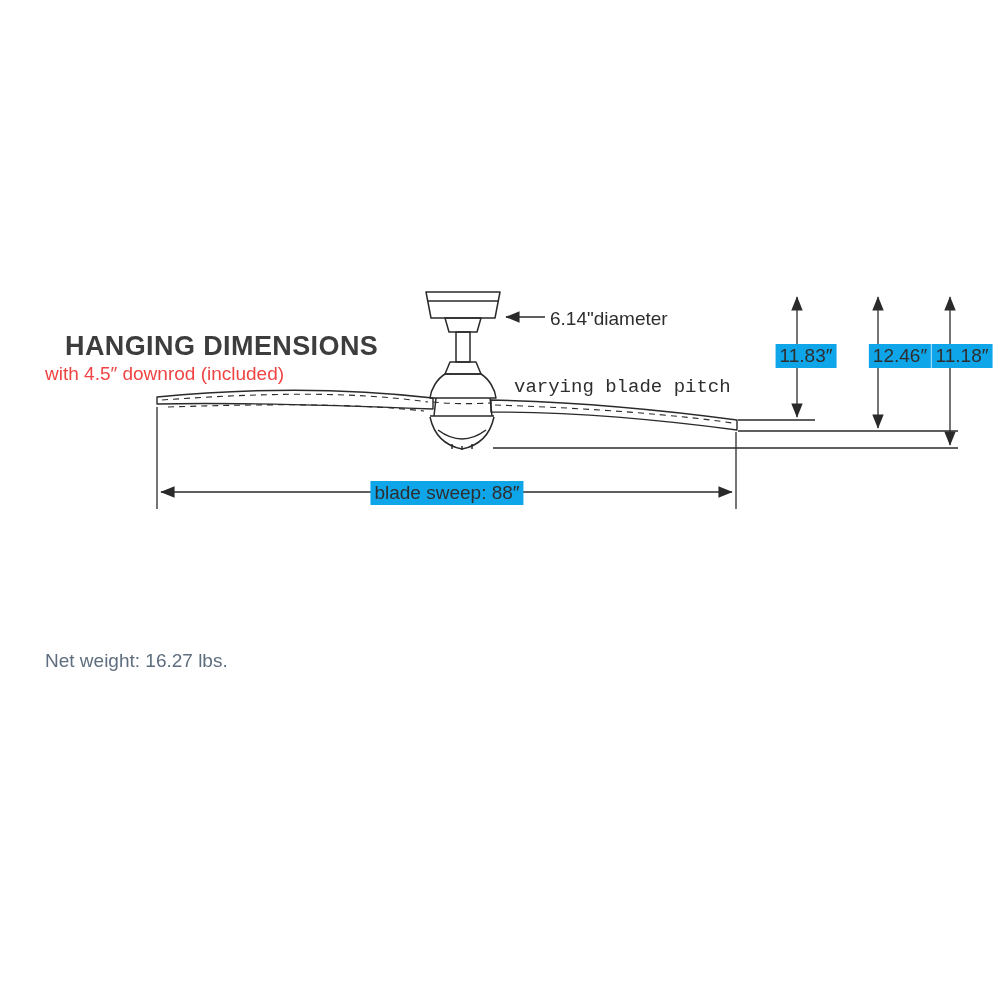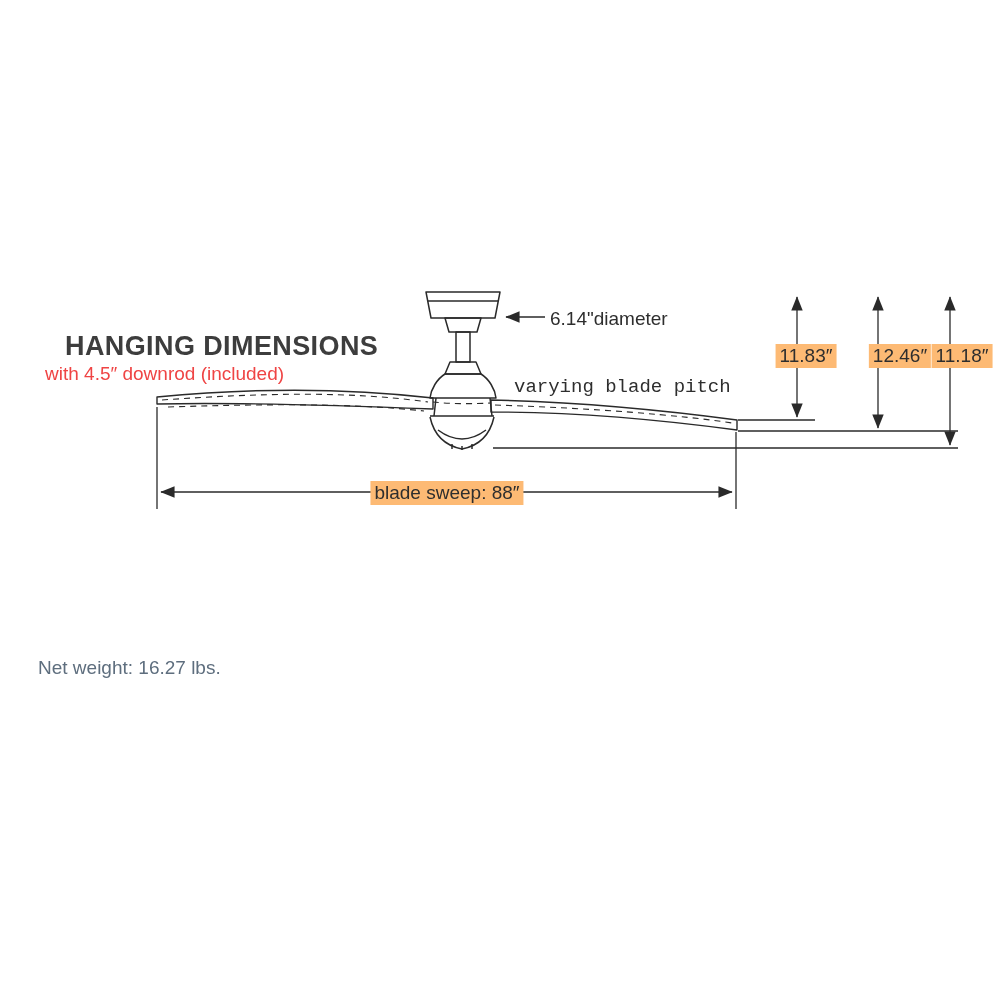--- a/index.html
+++ b/index.html
@@ -31,21 +31,21 @@
     white-space: nowrap;
   }
   .subtitle {
     font-size: 19px;
     color: #ef4444;
     white-space: nowrap;
   }
   .dim-label {
     font-size: 19px;
     color: #2e2e2e;
-    background: #fdba74;
+    background: #0ea5e9;
     padding: 1px 4px;
     white-space: nowrap;
   }
   .plain-label {
     font-size: 19px;
     color: #2e2e2e;
     white-space: nowrap;
   }
   .center { transform: translateX(-50%); }
   .netweight {
@@ -127,15 +127,15 @@
   <div class="abs plain-label" style="left:550px; top:308px;">6.14"diameter</div>
 
   <div class="abs plain-label" style="left:514px; top:376px;font-family:Liberation Mono, monospace;">varying blade pitch</div>
 
   <div class="abs dim-label center" style="left:806px; top:344px;">11.83″</div>
   <div class="abs dim-label center" style="left:900px; top:344px;">12.46″</div>
   <div class="abs dim-label center" style="left:962px; top:344px;">11.18″</div>
 
   <div class="abs dim-label center" style="left:447px; top:481px;">blade sweep: 88″</div>
 
-  <div class="abs netweight" style="left:38px; top:650px;margin-top:7px;">Net weight: 16.27 lbs.</div>
+  <div class="abs netweight" style="left:45px; top:650px;">Net weight: 16.27 lbs.</div>
 
 </div>
 
 </body></html>

